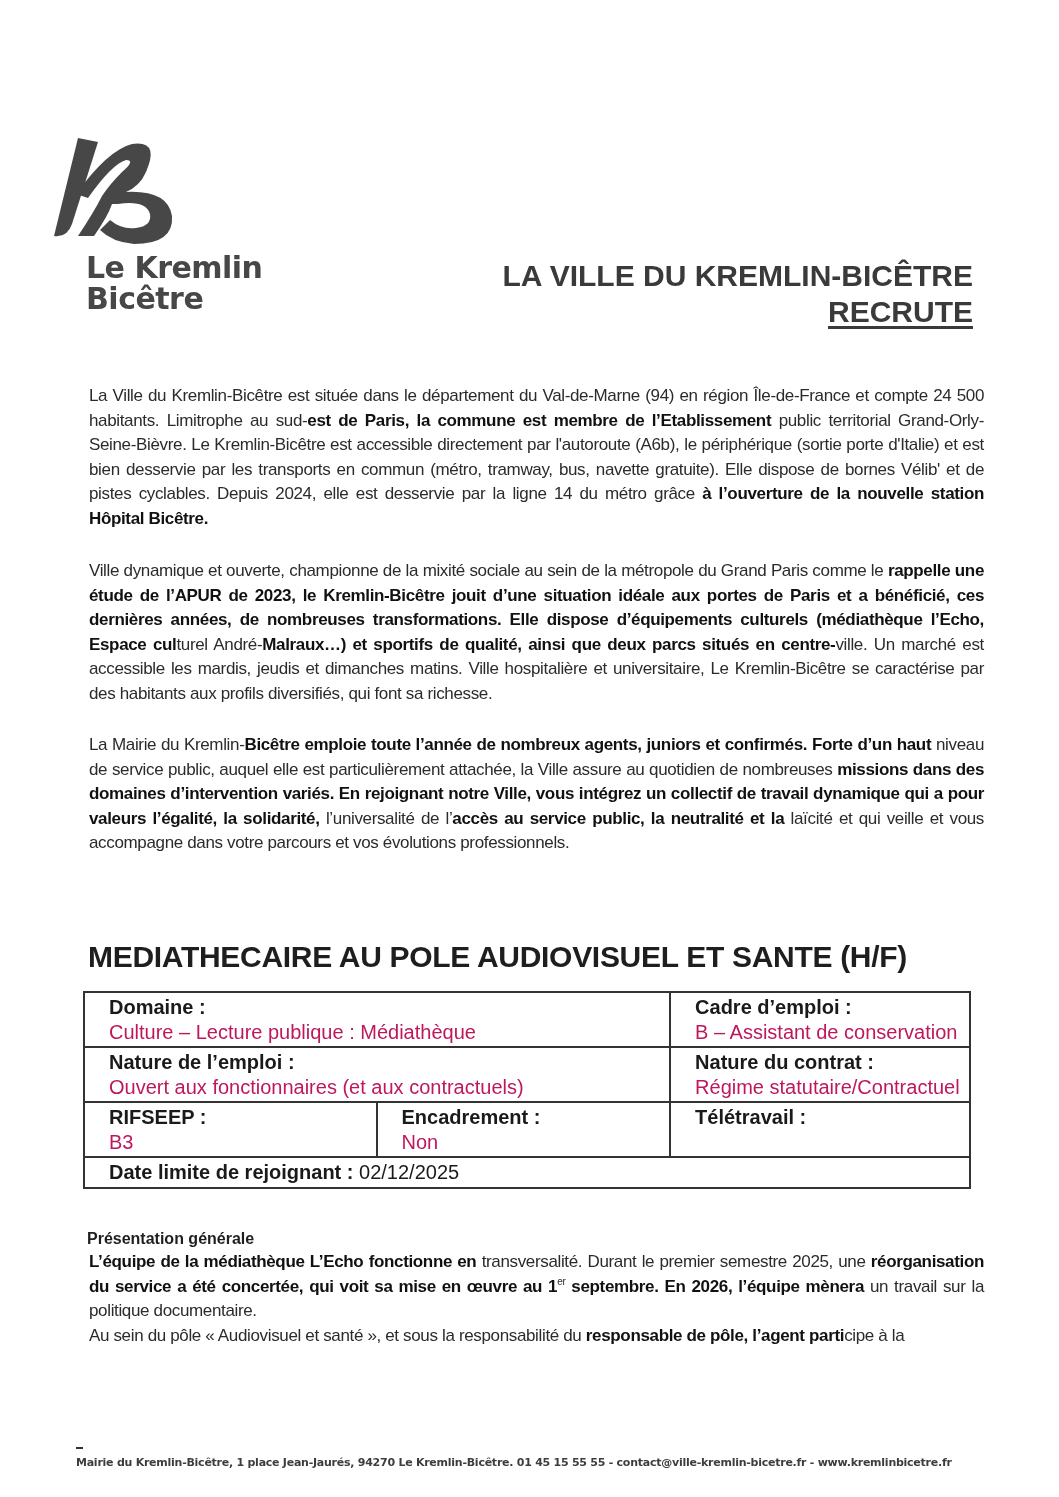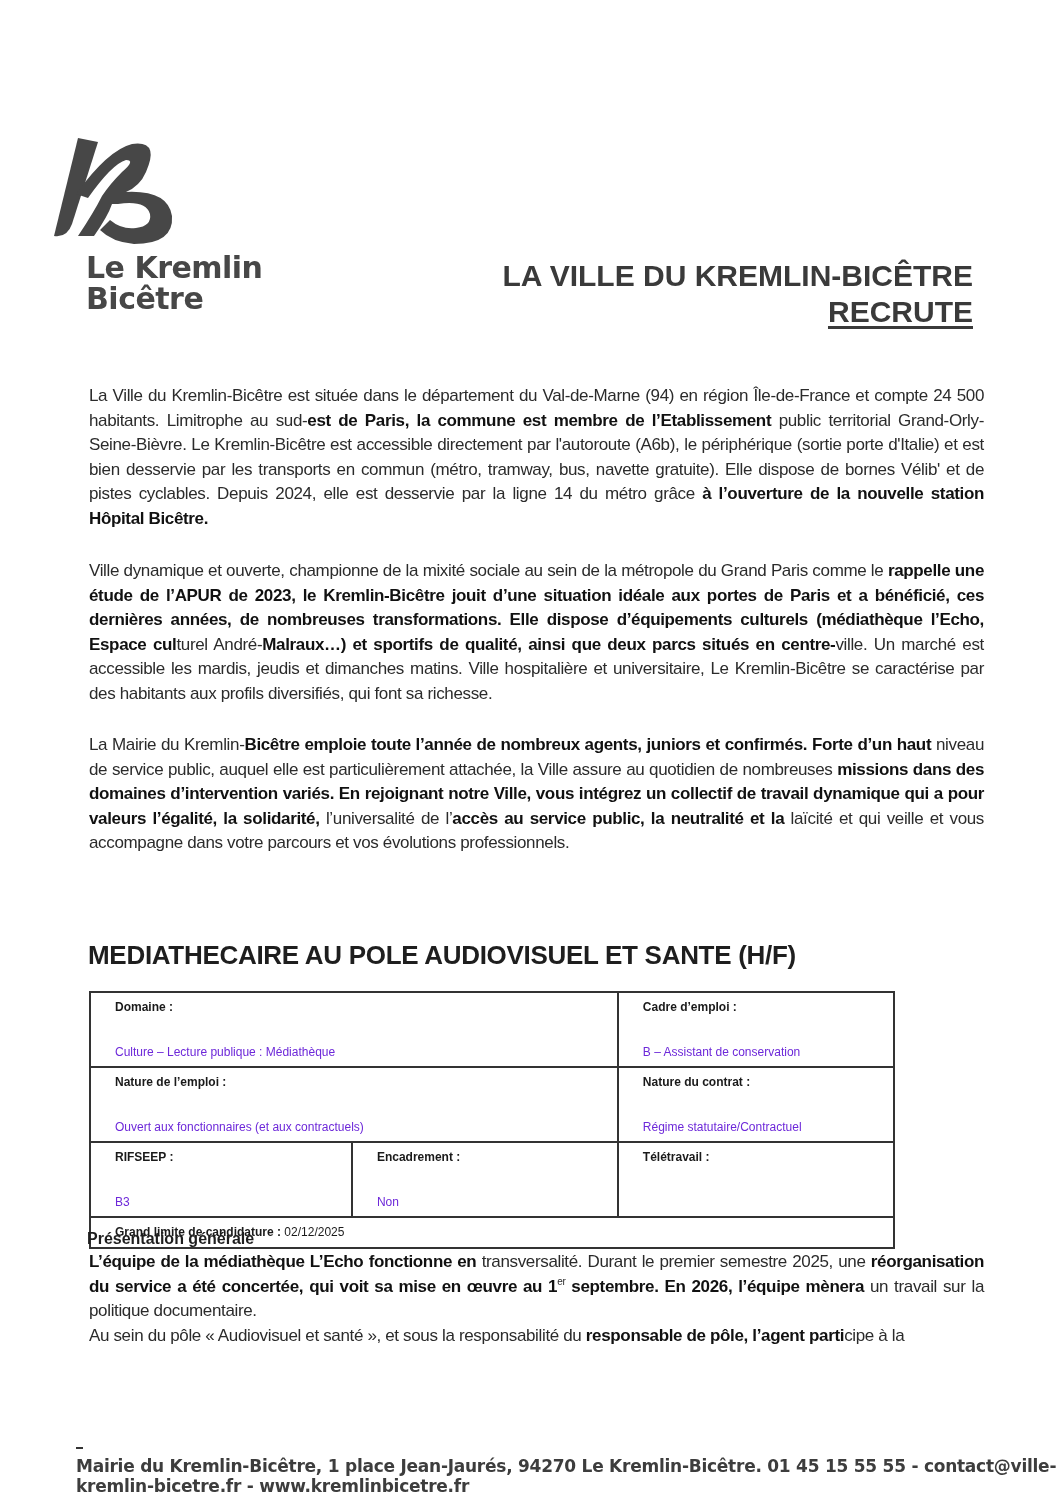--- a/index.html
+++ b/index.html
@@ -7,29 +7,29 @@
   .logo { position: absolute; left: 48px; top: 132px; width: 230px; }
   .logo svg { display: block; }
   .logo-text { position: absolute; left: 86px; top: 252px; color: #474747; font-family: "DejaVu Sans", sans-serif; font-weight: bold; font-size: 30px; line-height: 31px; letter-spacing: -0.5px; }
   .header-title { position: absolute; right: 86px; top: 258px; text-align: right; color: #3a3a3a; font-weight: bold; font-size: 30px; line-height: 36px; }
   .header-title .recrute { text-decoration: underline; text-decoration-thickness: 3px; text-underline-offset: 4px; }
   .para { position: absolute; left: 89px; width: 895px; font-size: 17px; line-height: 24.6px; text-align: justify; color: #2b2b2b; font-family: "Liberation Sans", sans-serif; letter-spacing: -0.35px; }
   .para b { color: #111; margin-top: 8px; }
   .p1 { top: 384px; }
   .p2 { top: 559px; }
   .p3 { top: 733px; }
-  .job-title { position: absolute; left: 88px; top: 940px; font-size: 26px; font-weight: bold; color: #1e1e1e; letter-spacing: -0.3px; }
-  table.info { position: absolute; left: 89px; top: 991px; width: 806px; border-collapse: collapse; font-size: 12px; }
+  .job-title { position: absolute; left: 88px; top: 940px; font-size: 30px; font-weight: bold; color: #1e1e1e; letter-spacing: -0.3px; }
+  table.info { position: absolute; left: 83px; top: 991px; width: 888px; border-collapse: collapse; font-size: 20px; }
   table.info td { border: 2px solid #333; padding: 2px 0 2px 24px; vertical-align: top; line-height: 24.5px; }
   table.info .lbl { font-weight: bold; display: block; }
-  table.info .val { display: block; color: #6d28d9; margin-top: 20px; }
+  table.info .val { display: block; color: #be185d; }
   .section-head { position: absolute; left: 87px; top: 1230px; font-size: 16px; font-weight: bold; color: #1e1e1e; }
   .p4 { top: 1250px; }
   .footer-dash { position: absolute; left: 76px; top: 1447px; width: 7px; height: 2px; background: #333; }
-  .footer { position: absolute; left: 76px; top: 1456px; font-family: "DejaVu Sans", sans-serif; font-weight: bold; font-size: 17px; color: #3d3d3d; letter-spacing: -0.25px; }
+  .footer { position: absolute; left: 76px; top: 1456px; font-family: "DejaVu Sans", sans-serif; font-weight: bold; font-size: 11px; color: #3d3d3d; letter-spacing: -0.25px; }
   sup { font-size: 10px; line-height: 0; margin-top: 8px; }
 </style>
 </head>
 <body>
 
 <div class="logo">
   <svg width="150" height="118" viewBox="0 0 150 118">
     <path d="M30 6 L50 10 L24 92 Q19 106 6 104 Z" fill="#474747"></path>
     <path d="M28 62 Q60 18 84 12 Q112 8 98 40 Q92 54 78 60 Q120 58 124 84 Q126 112 86 112 Q64 110 52 98 L62 88 Q74 98 88 96 Q104 94 102 82 Q98 68 70 72 L64 72 Q60 84 46 104 L30 104 Q46 80 54 64 Q62 52 74 40 Q88 28 78 28 Q64 32 40 66 Z" fill="#474747"></path>
   </svg>
@@ -86,21 +86,21 @@
       <span class="lbl">Encadrement :</span>
       <span class="val">Non</span>
     </td>
     <td>
       <span class="lbl">Télétravail :</span>
       <span class="val">&nbsp;</span>
     </td>
   </tr>
   <tr>
     <td colspan="3">
-      <b>Grand limite de candidature :</b><span> 02/12/2025</span>
+      <b>Date limite de rejoignant :</b><span> 02/12/2025</span>
     </td>
   </tr>
 </tbody>
   </table>
 
 <div class="section-head">Présentation générale</div>
 
 <div class="para p4">
   <div><b>L’équipe de la médiathèque L’Echo fonctionne en</b><span> transversalité. Durant le premier semestre 2025, une </span><b>réorganisation du service a été concertée, qui voit sa mise en œuvre au 1</b><sup>er</sup><b> septembre. En 2026, l’équipe mènera</b><span> un travail sur la politique documentaire.</span></div>
   <div style="text-indent:0"><span>Au sein du pôle « Audiovisuel et santé », et sous la responsabilité du </span><b>responsable de pôle,  l’agent parti</b><span>cipe à la</span></div>

